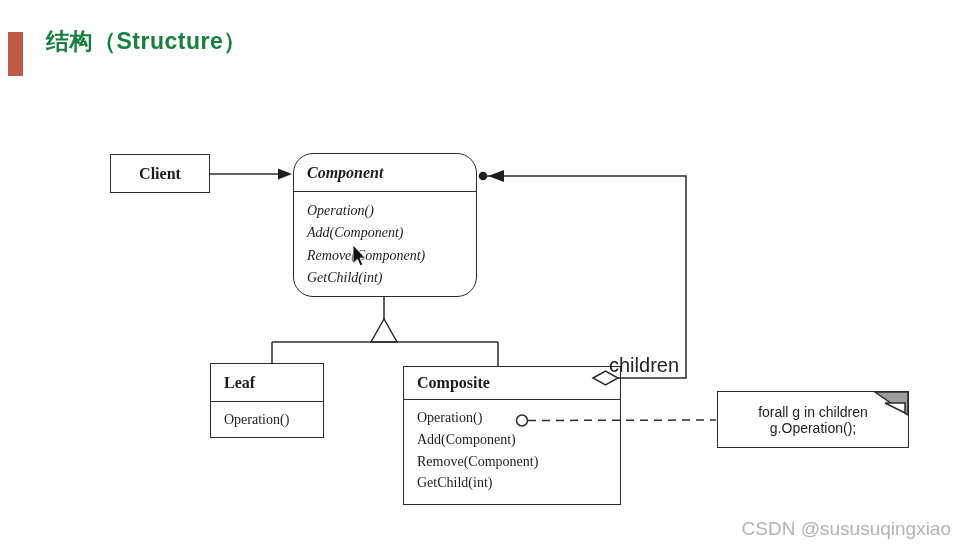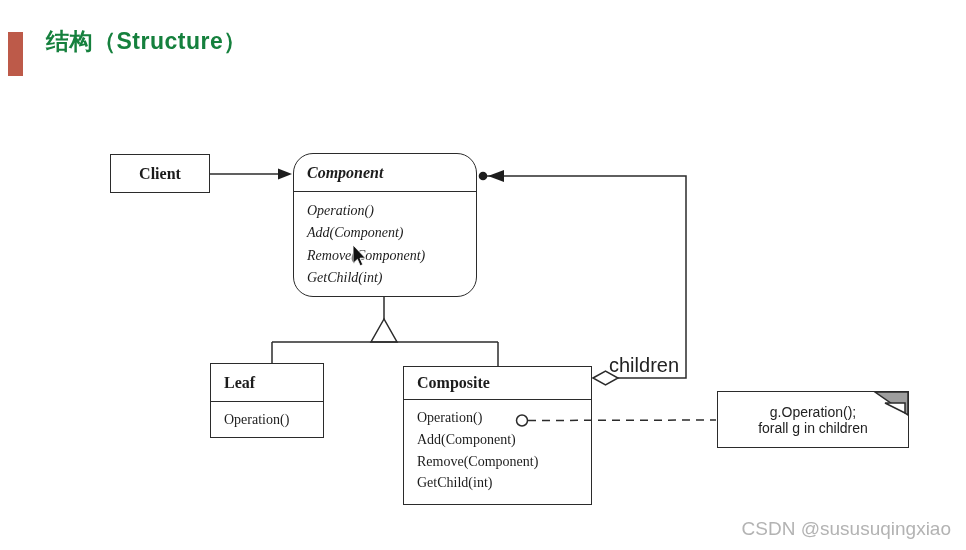--- a/index.html
+++ b/index.html
@@ -70,21 +70,21 @@
     height: 100%;
   }
 
   #component-box { left: 293px; top: 153px; width: 184px; height: 144px; border-radius: 20px; }
   #component-box .compartment-title { height: 38px; }
 
   #leaf-box { left: 210px; top: 363px; width: 114px; height: 75px; }
   #leaf-box .compartment-title { height: 38px; }
   #leaf-box .compartment-methods { padding-top: 7px; }
 
-  #composite-box { left: 403px; top: 366px; width: 189px; height: 139px; }
+  #composite-box { left: 403px; top: 366px; width: 218px; height: 139px; }
   #composite-box .compartment-title { height: 33px; }
   #composite-box .compartment-methods { padding-top: 7px; line-height: 21.8px; }
 
   
   .note-box {
     position: absolute;
     left: 717px; top: 391px;
     width: 192px; height: 57px;
     box-sizing: border-box;
     background: #ffffff;
@@ -157,22 +157,22 @@
     <div class="compartment-title">Composite</div>
     <div class="compartment-methods">
       <div>Operation()</div>
       <div>Add(Component)</div>
       <div>Remove(Component)</div>
       <div>GetChild(int)</div>
     </div>
   </div>
 
   <div class="note-box">
+    <div>forall g in children</div>
     <div>g.Operation();</div>
-    <div>forall g in children</div>
   </div>
 
   <div class="children-label">children</div>
   <div class="watermark">CSDN @sususuqingxiao</div>
 
   <svg class="connector-layer" viewBox="0 0 966 550">
     <g stroke="#2b2b2b" stroke-width="1.5" fill="none">
 
       <line x1="210" y1="174" x2="282" y2="174"></line>
       <polygon points="292,174 278,168.5 278,179.5" fill="#1d1d1d" stroke="none"></polygon>

